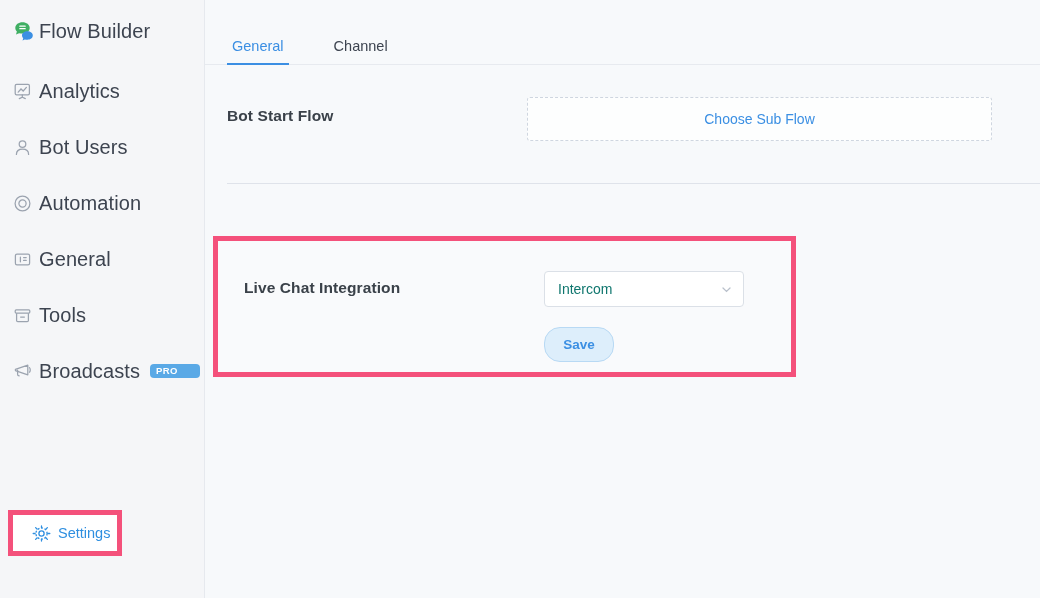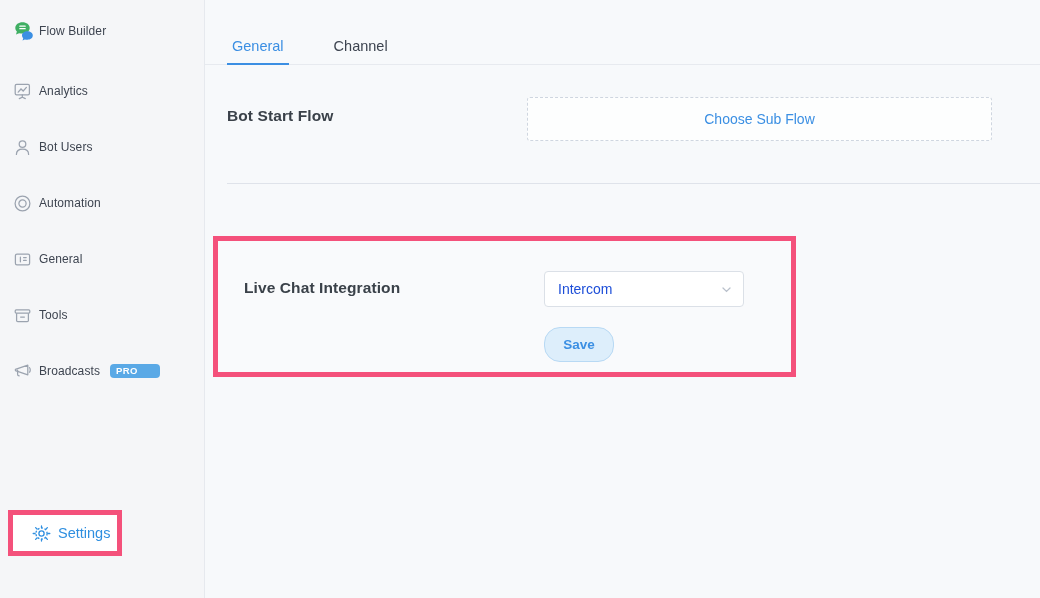--- a/index.html
+++ b/index.html
@@ -46,21 +46,21 @@
   .nav-item .nav-icon {
     width: 26px;
     flex: 0 0 26px;
     display: flex;
     align-items: center;
     justify-content: flex-start;
     color: #9ba3af;
   }
 
   .nav-item .nav-label {
-    font-size: 12px;
+    font-size: 20px;
     color: #3d4450;
     letter-spacing: .1px;
     white-space: nowrap;
   }
 
   
   .brand-row { margin-bottom: 30px; }
   .brand-row .nav-label { color: #3d4450; }
 
   
@@ -195,21 +195,21 @@
   .select-box {
     width: 200px;
     height: 36px;
     background: #ffffff;
     border: 1px solid #dbe0e7;
     border-radius: 4px;
     display: flex;
     align-items: center;
     padding: 0 10px 0 13px;
     font-size: 14px;
-    color: #1d4ed8;
+    color: #0f766e;
     justify-content: space-between;
   }
   .select-box .chev { color: #b9c0cb; display: flex; align-items: center; }
 
   .save-btn {
     margin-top: 20px;
     width: 70px;
     height: 35px;
     background: #ddeefb;
     border: 1px solid #b8d9f4;

